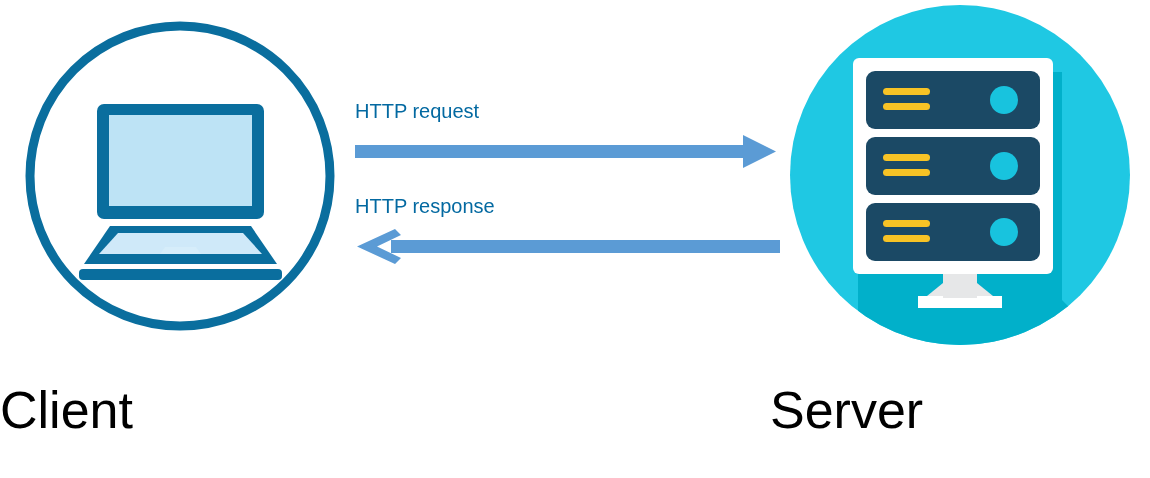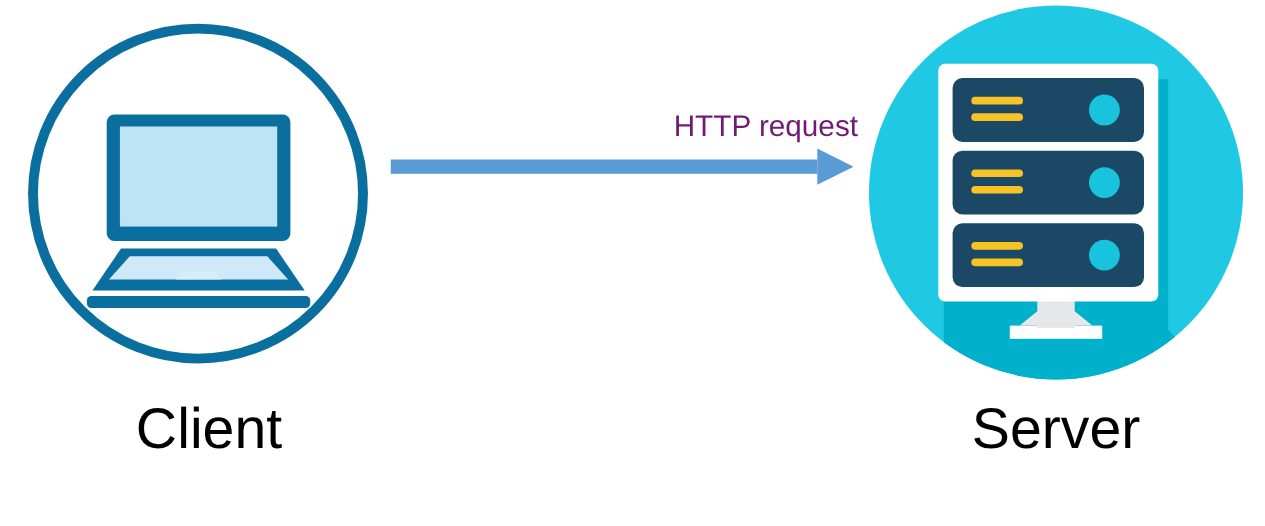--- a/index.html
+++ b/index.html
@@ -35,24 +35,23 @@
   }
   .node-graphic {
     position: absolute;
     left: 0;
     top: 0;
     width: 380px;
     height: 360px;
   }
   .node-label {
     position: absolute;
-    top: 364px;
+    top: 384px;
     left: 0;
     width: 380px;
-    text-align: center;
     font-family: "Liberation Sans", sans-serif;
     font-size: 52px;
     font-weight: 400;
     color: #000000;
     letter-spacing: 0px;
     line-height: 1;
   }
 
   
   .arrow-group { position: absolute; }
@@ -66,25 +65,25 @@
     left: 355px;
     top: 195px;
     width: 425px;
     height: 70px;
   }
   .arrow-label {
     position: absolute;
     top: 0px;
     left: 0;
     width: 425px;
-    text-align: right;
+    text-align: left;
     font-family: "Liberation Sans", sans-serif;
-    font-size: 27px;
+    font-size: 20px;
     font-weight: 400;
-    color: #701a75;
+    color: #0369a1;
     line-height: 1.15;
     white-space: nowrap;
   }
   .arrow-svg {
     position: absolute;
     left: 0;
     top: 34px;
     width: 425px;
     height: 36px;
     display: block;
@@ -125,20 +124,29 @@
   <div class="arrow-group" id="request-arrow-group">
     <div class="arrow-label">HTTP request</div>
     <svg class="arrow-svg" viewBox="0 0 425 36" aria-hidden="true">
 
       <rect x="0" y="11" width="388" height="13" fill="#5b9bd5"></rect>
 
       <polygon points="388,1 388,34 421,17.5" fill="#5b9bd5"></polygon>
     </svg>
   </div>
 
+  <div class="arrow-group" id="response-arrow-group">
+    <div class="arrow-label">HTTP response</div>
+    <svg class="arrow-svg" viewBox="0 0 425 36" aria-hidden="true">
+
+      <rect x="36" y="11" width="389" height="13" fill="#5b9bd5"></rect>
+
+      <polygon points="2,17.5 40,0 46,6 22,17.5 46,29 40,35" fill="#5b9bd5"></polygon>
+    </svg>
+  </div>
 
   <div class="node" id="server-node">
 
     <svg class="node-graphic" viewBox="0 0 380 360" aria-hidden="true">
       <defs>
         <clipPath id="server-circle-clip">
           <circle cx="190" cy="175" r="170"></circle>
         </clipPath>
       </defs>
 

